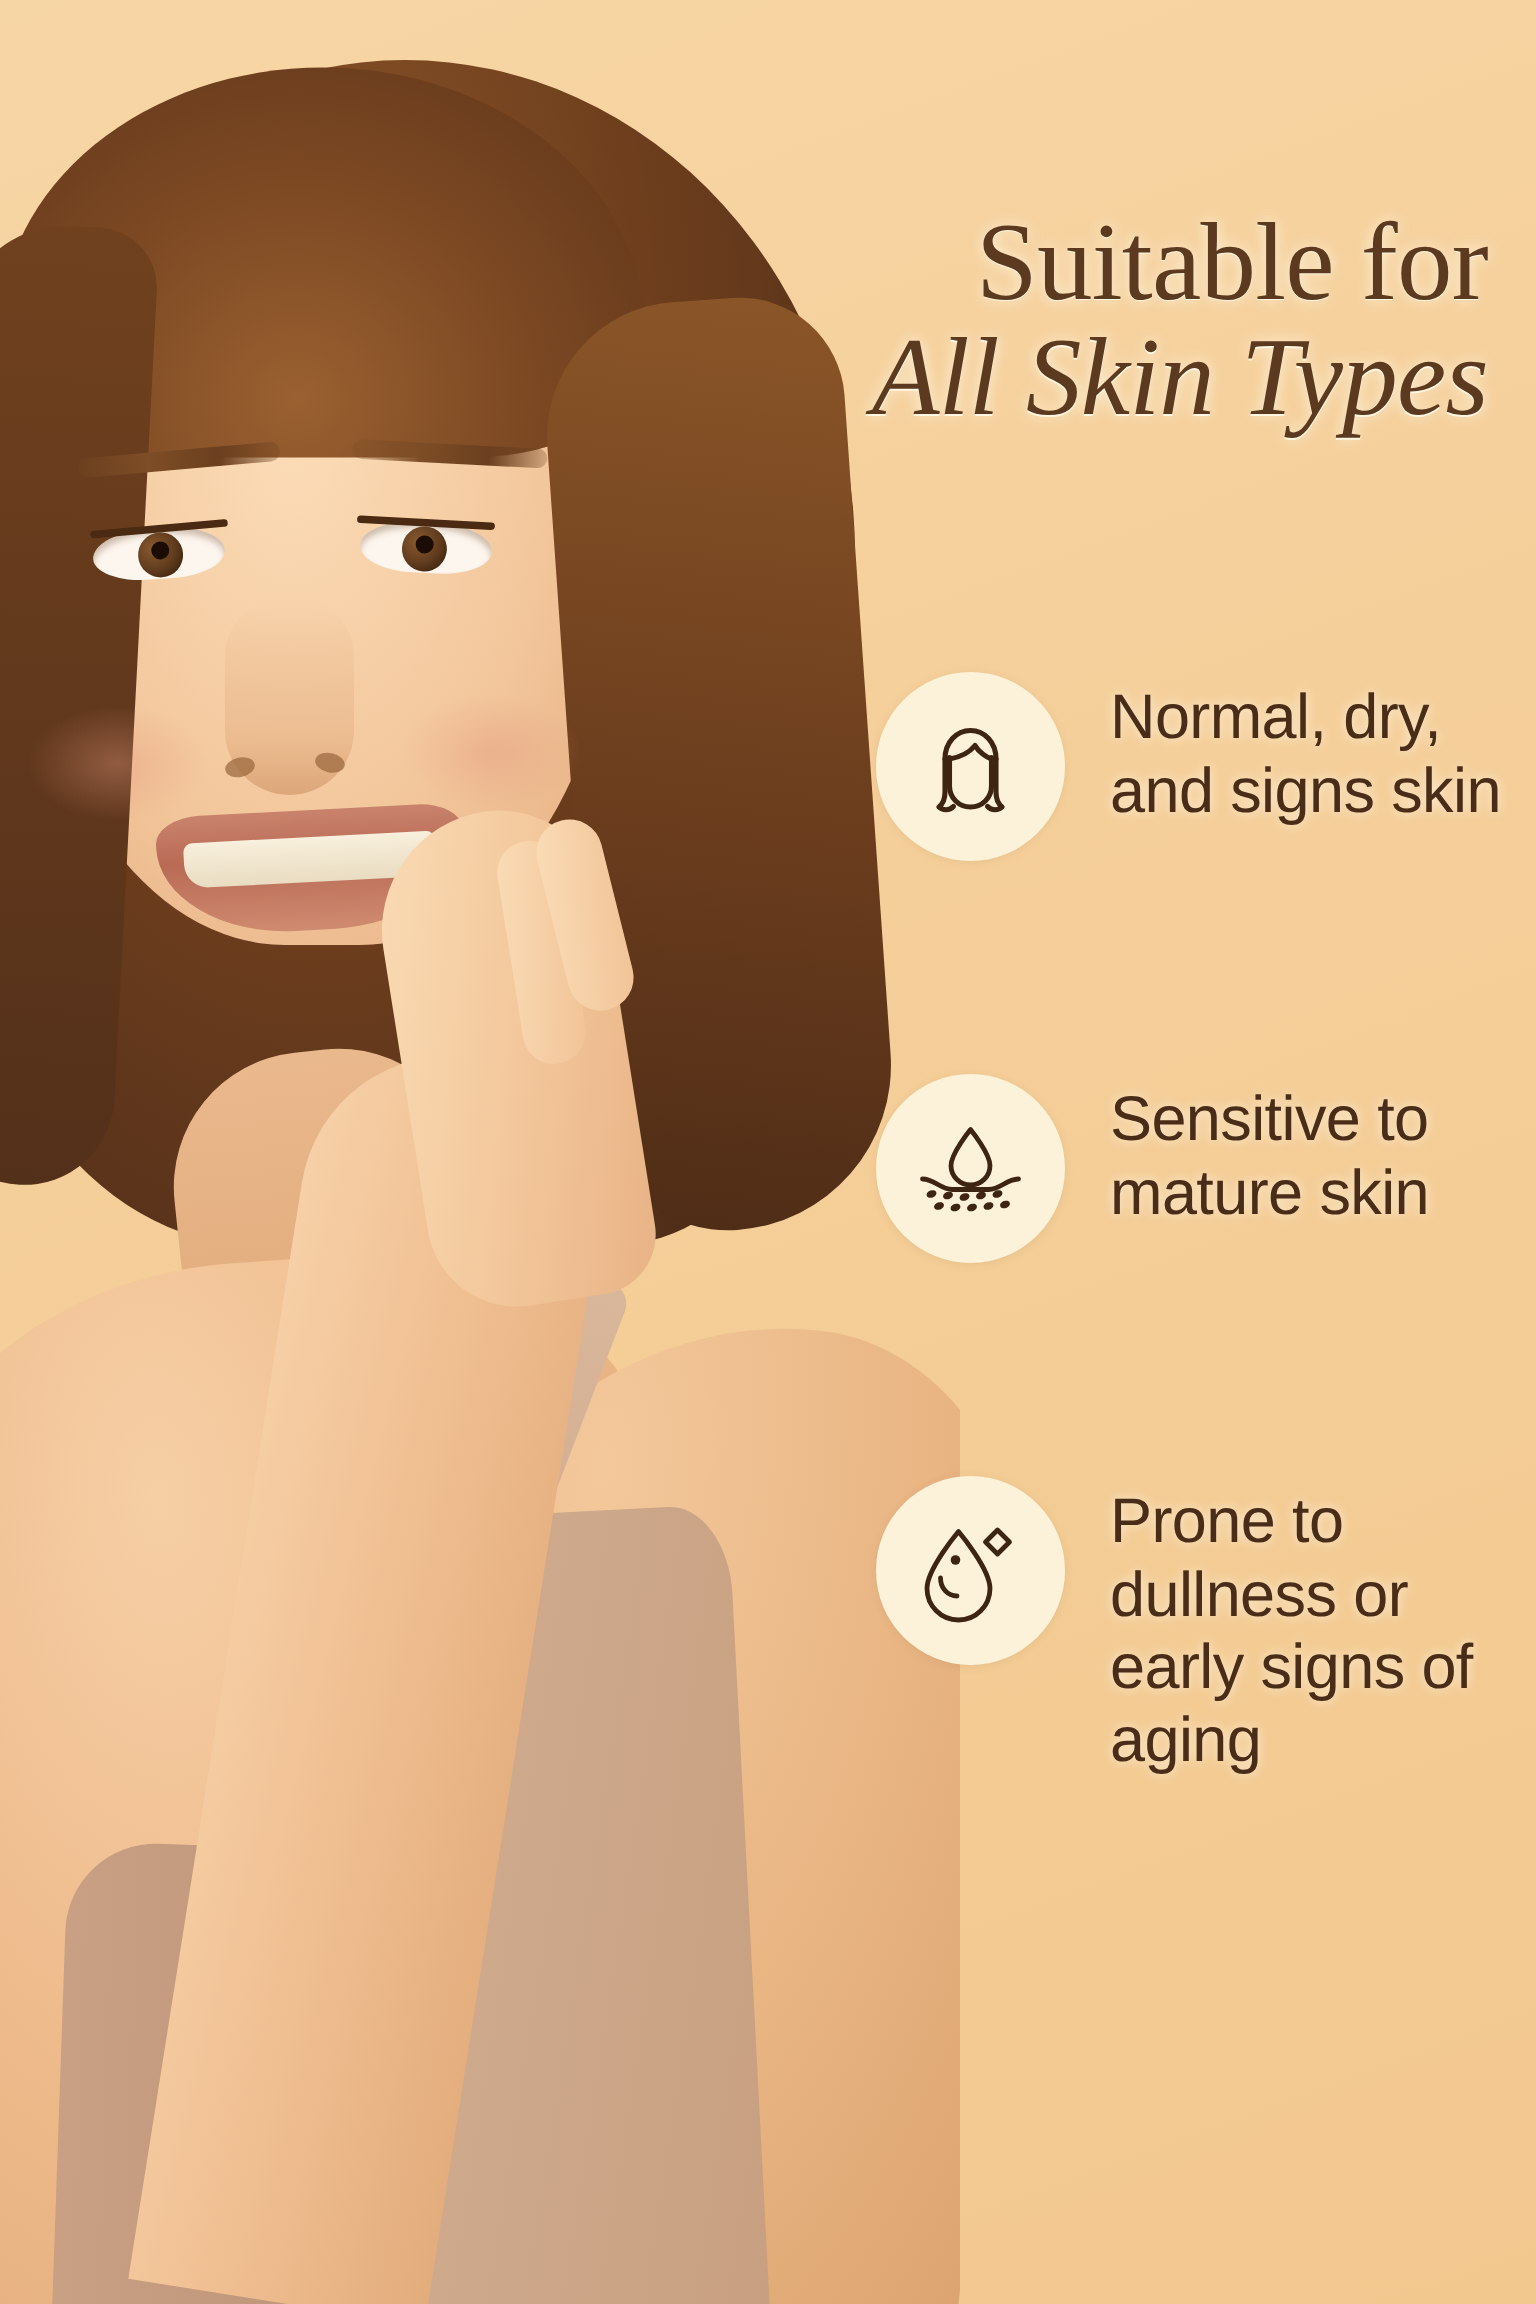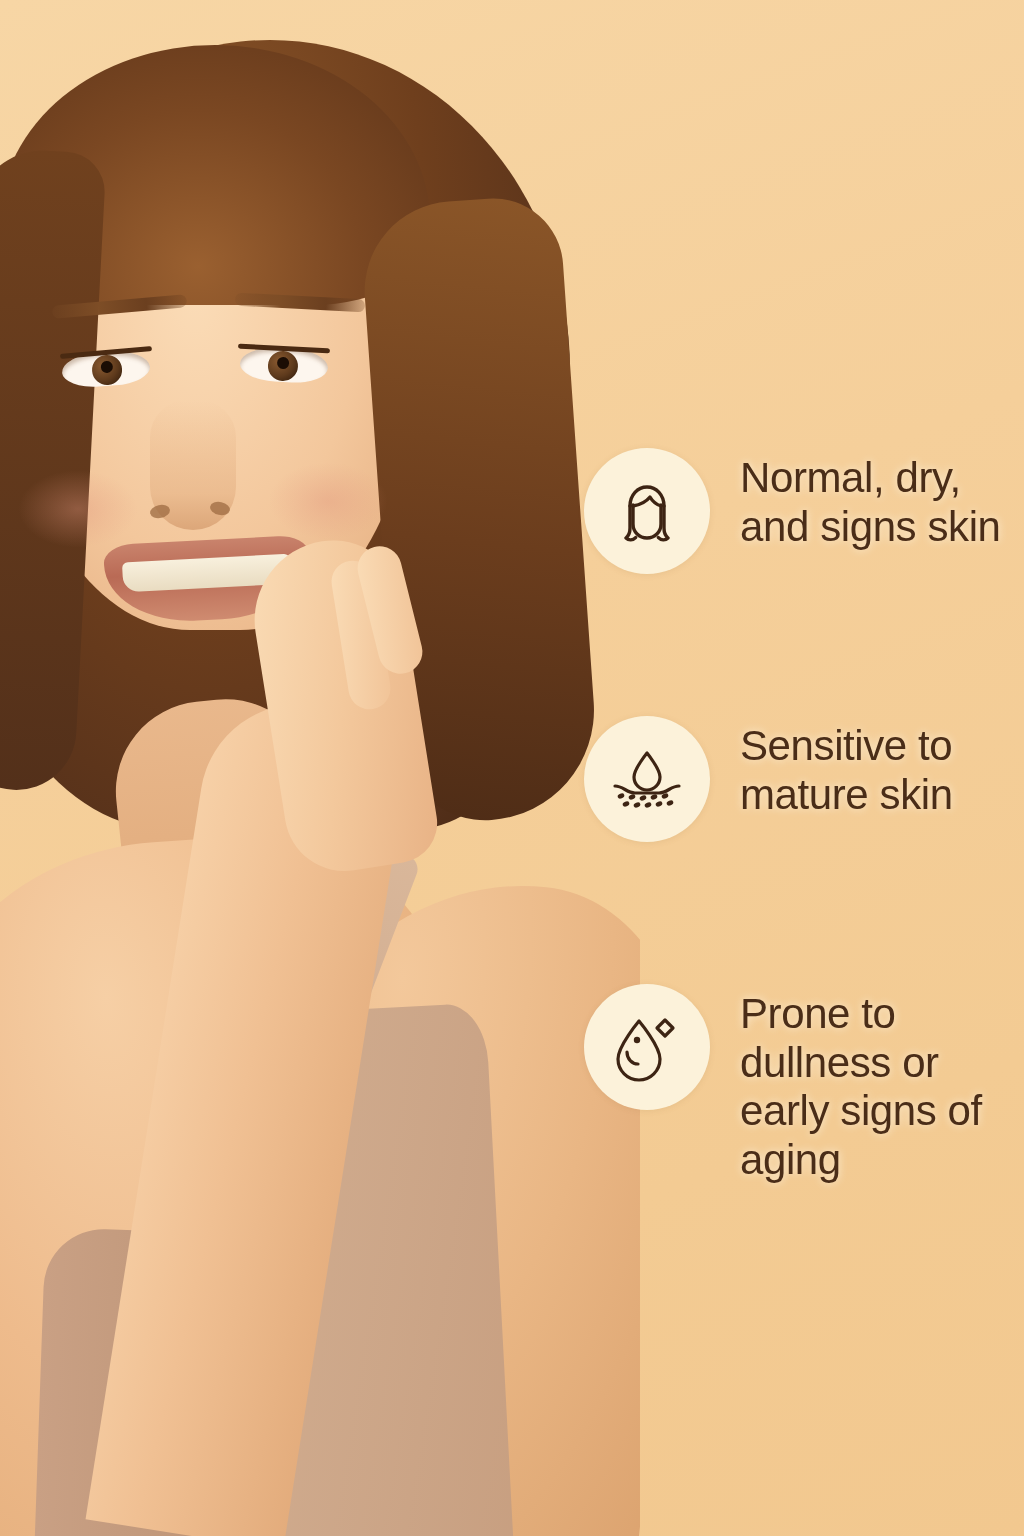--- a/index.html
+++ b/index.html
@@ -355,20 +355,24 @@
     <div class="shoulder-right"></div>
     <div class="cami-strap"></div>
     <div class="cami"></div>
     <div class="cami-strap2"></div>
     <div class="forearm"></div>
     <div class="hand"></div>
     <div class="finger f2"></div>
     <div class="finger f1"></div>
   </div>
 
+  <div class="headline">
+    <span class="line1">Suitable for</span>
+    <span class="line2">All Skin Types</span>
+  </div>
 
   <div class="features">
 
     <div class="feature-row">
       <div class="icon-circle">
         <svg width="78" height="78" viewBox="0 0 78 78" fill="none" stroke="#3d2413" stroke-width="3.4" stroke-linecap="round" stroke-linejoin="round">
           <path d="M22 34c0-11 7.6-19 17-19s17 8 17 19"></path>
           <path d="M25 33v19c0 8 6.3 14 14 14s14-6 14-14V33"></path>
           <path d="M25 34c6-1 13-4 17-9 2.6 4.6 8 8 11 9"></path>
           <path d="M22 34v22c0 5-1.6 8-4 10 2.6 2.6 7 2.4 9.6-.4"></path>

